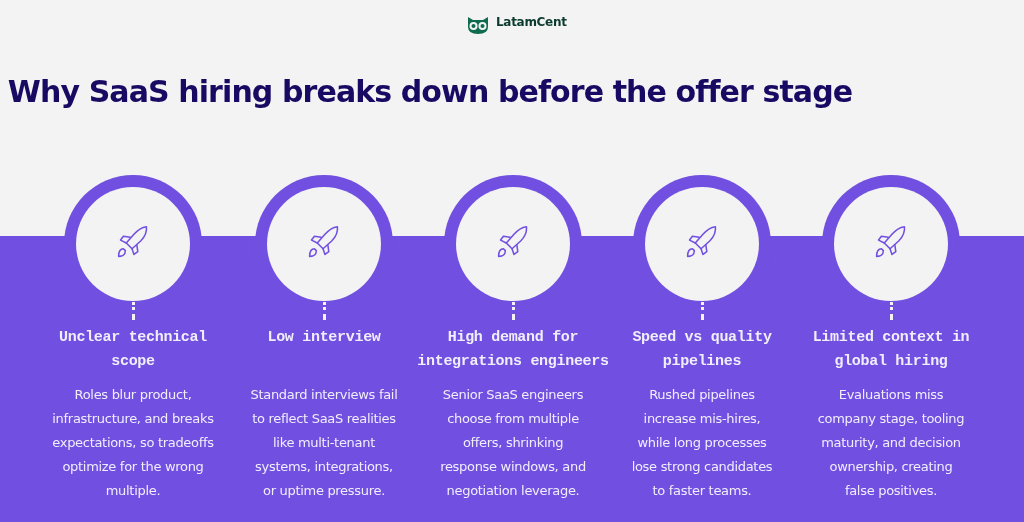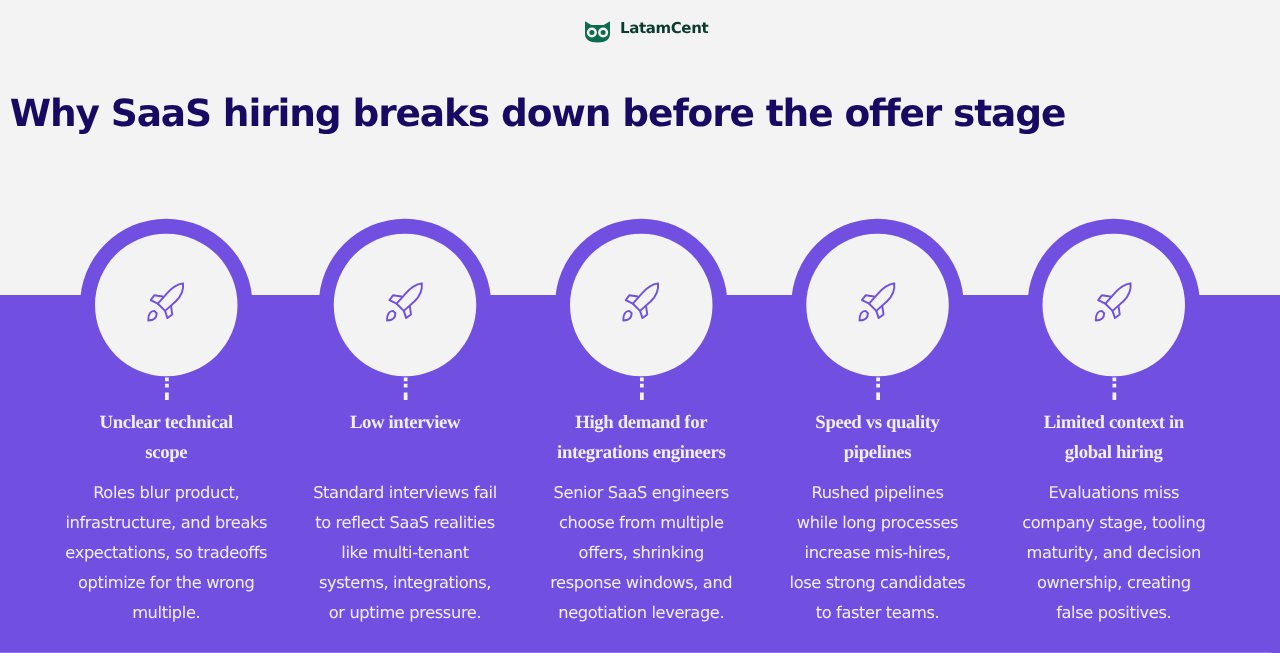--- a/index.html
+++ b/index.html
@@ -35,21 +35,21 @@
     background:#f3f3f3; top:12px; left:12px;
     display:flex; align-items:center; justify-content:center;
   }
   .inner svg { width:46px; height:46px; }
   .dash {
     position:absolute; width:3px; top:302px;
   }
   .dash span { display:block; width:3px; background:#f3f3f3; }
   .heading {
     position:absolute; top:326px; width:200px; text-align:center;
-    font-family:Liberation Serif, serif; font-weight:bold;
+    font-family:Liberation Mono, monospace; font-weight:bold;
     font-size:15px; line-height:24px; color:#f1eefc; letter-spacing:-0.3px;
   }
   .desc {
     position:absolute; top:383px; width:200px; text-align:center;
     font-family:"DejaVu Sans", sans-serif;
     font-size:13px; line-height:24px; color:#f1eefc; letter-spacing:-0.3px;
   }
 </style>
 </head>
 <body>
@@ -176,22 +176,22 @@
         <span style="height:3px;margin-bottom:2px"></span>
         <span style="height:3px;margin-bottom:4px"></span>
         <span style="height:6px"></span>
       </div>
       <div class="heading" style="left: 602px;">
         <div>Speed vs quality</div>
         <div>pipelines</div>
       </div>
       <div class="desc" style="left: 602px;">
         <div>Rushed pipelines</div>
+        <div>increase mis-hires,</div>
         <div>while long processes</div>
-        <div>increase mis-hires,</div>
         <div>lose strong candidates</div>
         <div>to faster teams.</div>
       </div>
     </div>
     <div>
       <div class="ring" style="left: 822px;">
         <div class="inner">
           <span>
   <svg viewBox="0 0 48 48" fill="none" stroke="#714fe0" stroke-width="1.6" stroke-linejoin="round" stroke-linecap="round">
     <path d="M38 8 Q39 16 32 23 L23 31 L17 25 L25 16 Q31 9 38 8 Z"></path>

